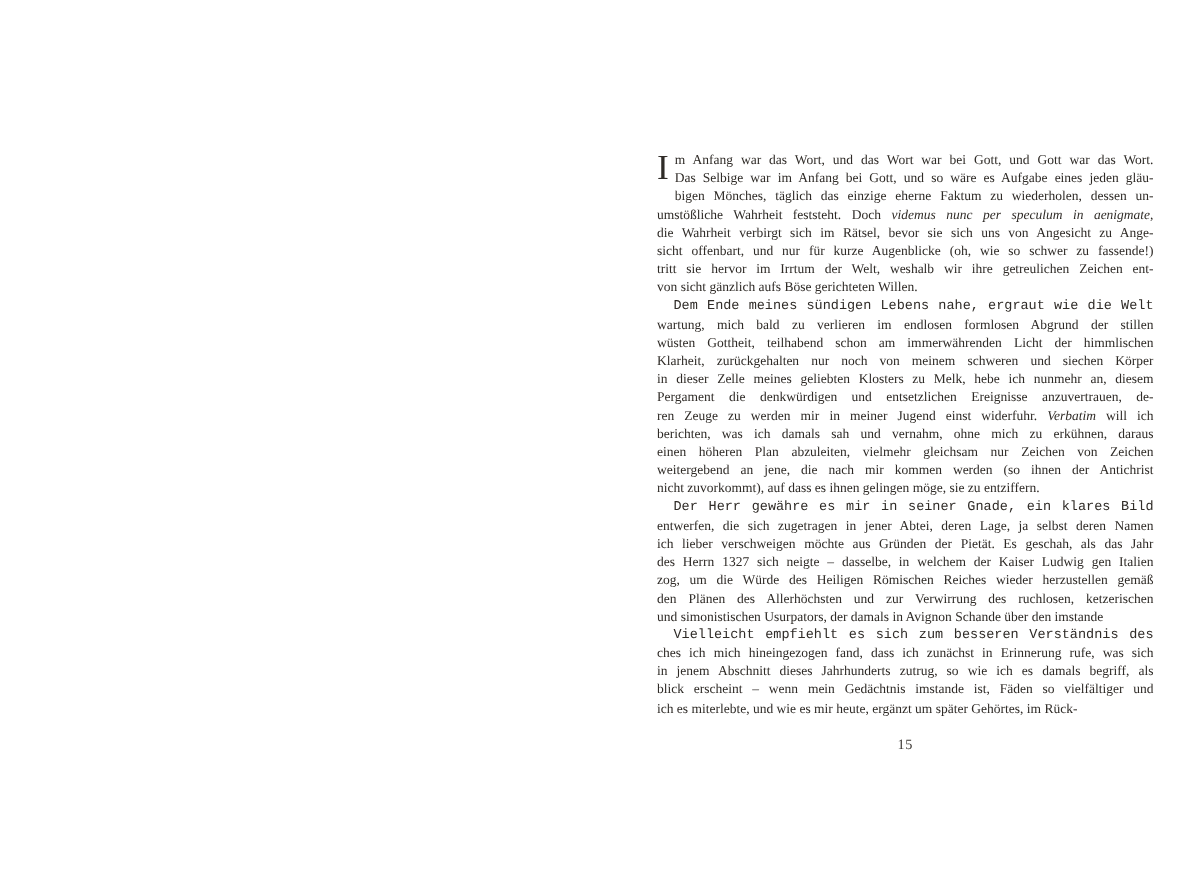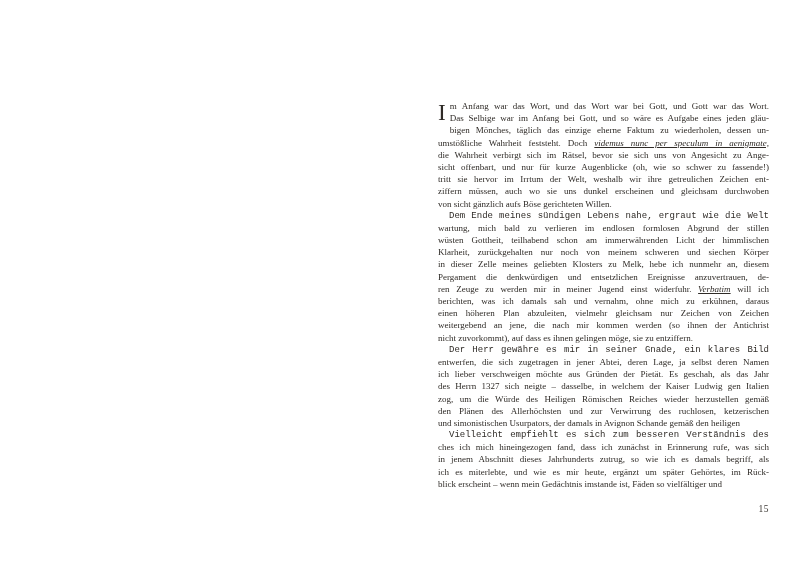--- a/index.html
+++ b/index.html
@@ -33,45 +33,44 @@
   .para.indent .pline:first-child { text-indent: 11px; font-family: Liberation Mono, monospace; }
   .para .pline:last-child { text-align-last: left; }
   .dropcap {
     float: left;
     font-size: 23.5px;
     line-height: 24px;
     height: 24.4px;
     margin: 0 4px 0 0;
     color: #2f2b27;
   }
-  em { font-style: italic; text-decoration: underline; }
+  em { font-style: italic; }
   .folio {
     margin-top: 14px;
-    text-align: right;
+    text-align: center;
     font-size: 9.5px;
     letter-spacing: 0.5px;
     color: #3a3632;
   }
 </style>
 </head>
 <body>
 
 <div class="page">
   <div class="text-block">
     <div>
         <div class="para drop">
           <span class="dropcap">I</span>
           <div class="pline"><span>m Anfang war das Wort, und das Wort war bei Gott, und Gott war das Wort.</span></div>
           <div class="pline"><span>Das Selbige war im Anfang bei Gott, und so wäre es Aufgabe eines jeden gläu-</span></div>
           <div class="pline"><span>bigen Mönches, täglich das einzige eherne Faktum zu wiederholen, dessen un-</span></div>
           <div class="pline"><span>umstößliche Wahrheit feststeht. Doch </span><em>videmus nunc per speculum in aenigmate,</em></div>
           <div class="pline"><span>die Wahrheit verbirgt sich im Rätsel, bevor sie sich uns von Angesicht zu Ange-</span></div>
           <div class="pline"><span>sicht offenbart, und nur für kurze Augenblicke (oh, wie so schwer zu fassende!)</span></div>
           <div class="pline"><span>tritt sie hervor im Irrtum der Welt, weshalb wir ihre getreulichen Zeichen ent-</span></div>
-          <div class="pline"><span>ziffern müssen, auch wo sie uns dunkel erscheinen und gleichsam durchwoben</span></div>
           <div class="pline"><span>von sicht gänzlich aufs Böse gerichteten Willen.</span></div>
         </div>
         <div class="para indent">
           <div class="pline"><span>Dem Ende meines sündigen Lebens nahe, ergraut wie die Welt und in der Er-</span></div>
           <div class="pline"><span>wartung, mich bald zu verlieren im endlosen formlosen Abgrund der stillen</span></div>
           <div class="pline"><span>wüsten Gottheit, teilhabend schon am immerwährenden Licht der himmlischen</span></div>
           <div class="pline"><span>Klarheit, zurückgehalten nur noch von meinem schweren und siechen Körper</span></div>
           <div class="pline"><span>in dieser Zelle meines geliebten Klosters zu Melk, hebe ich nunmehr an, diesem</span></div>
           <div class="pline"><span>Pergament die denkwürdigen und entsetzlichen Ereignisse anzuvertrauen, de-</span></div>
           <div class="pline"><span>ren Zeuge zu werden mir in meiner Jugend einst widerfuhr. </span><em>Verbatim</em><span> will ich</span></div>
@@ -80,25 +79,25 @@
           <div class="pline"><span>weitergebend an jene, die nach mir kommen werden (so ihnen der Antichrist</span></div>
           <div class="pline"><span>nicht zuvorkommt), auf dass es ihnen gelingen möge, sie zu entziffern.</span></div>
         </div>
         <div class="para indent">
           <div class="pline"><span>Der Herr gewähre es mir in seiner Gnade, ein klares Bild der Ereignisse zu</span></div>
           <div class="pline"><span>entwerfen, die sich zugetragen in jener Abtei, deren Lage, ja selbst deren Namen</span></div>
           <div class="pline"><span>ich lieber verschweigen möchte aus Gründen der Pietät. Es geschah, als das Jahr</span></div>
           <div class="pline"><span>des Herrn 1327 sich neigte – dasselbe, in welchem der Kaiser Ludwig gen Italien</span></div>
           <div class="pline"><span>zog, um die Würde des Heiligen Römischen Reiches wieder herzustellen gemäß</span></div>
           <div class="pline"><span>den Plänen des Allerhöchsten und zur Verwirrung des ruchlosen, ketzerischen</span></div>
-          <div class="pline"><span>und simonistischen Usurpators, der damals in Avignon Schande gemäß den heiligen</span></div>
+          <div class="pline"><span>und simonistischen Usurpators, der damals in Avignon Schande über den imstande</span></div>
         </div>
         <div class="para indent">
           <div class="pline"><span>Vielleicht empfiehlt es sich zum besseren Verständnis des Geschehens, in wel-</span></div>
           <div class="pline"><span>ches ich mich hineingezogen fand, dass ich zunächst in Erinnerung rufe, was sich</span></div>
           <div class="pline"><span>in jenem Abschnitt dieses Jahrhunderts zutrug, so wie ich es damals begriff, als</span></div>
+          <div class="pline"><span>blick erscheint – wenn mein Gedächtnis imstande ist, Fäden so vielfältiger und</span></div>
           <div class="pline"><span>ich es miterlebte, und wie es mir heute, ergänzt um später Gehörtes, im Rück-</span></div>
-          <div class="pline"><span>blick erscheint – wenn mein Gedächtnis imstande ist, Fäden so vielfältiger und</span></div>
         </div>
       </div>
     <div class="folio">15</div>
   </div>
 </div>
 
 </body></html>

